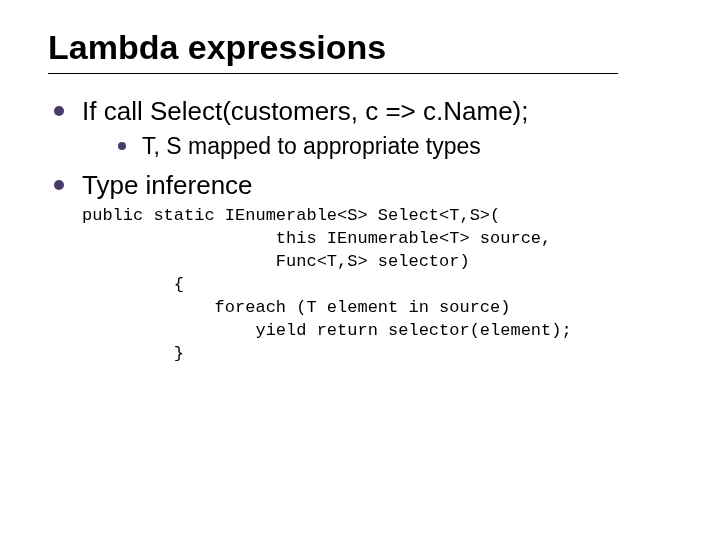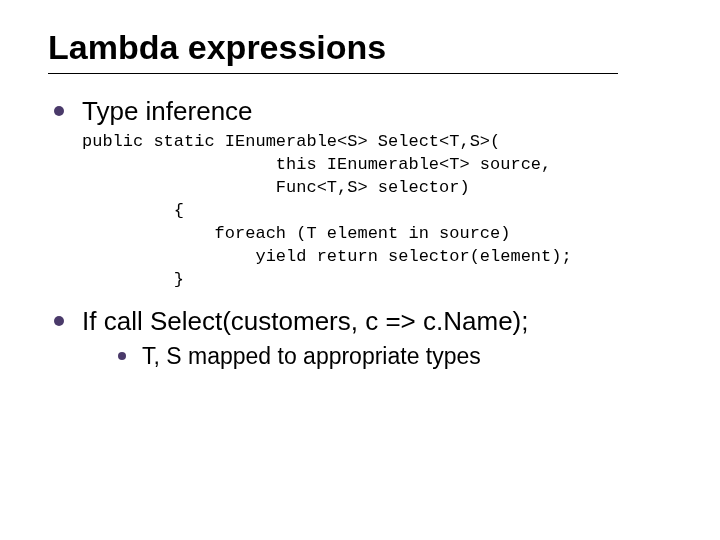--- a/index.html
+++ b/index.html
@@ -84,34 +84,34 @@
 <body>
 
 <div class="slide">
 
   <h1 class="title">Lambda expressions</h1>
   <hr class="title-rule">
 
   <ul class="level1">
 
     <li>
+      <span>If call Select(customers, c =&gt; c.Name);</span>
+      <ul class="level2">
+        <li>
+          <span>T, S mapped to appropriate types</span>
+        </li>
+      </ul>
+    </li>
+
+    <li>
       <span>Type inference</span>
       <pre class="code">public static IEnumerable&lt;S&gt; Select&lt;T,S&gt;(
                    this IEnumerable&lt;T&gt; source,
                    Func&lt;T,S&gt; selector)
          {
              foreach (T element in source)
                  yield return selector(element);
          }</pre>
     </li>
 
-    <li>
-      <span>If call Select(customers, c =&gt; c.Name);</span>
-      <ul class="level2">
-        <li>
-          <span>T, S mapped to appropriate types</span>
-        </li>
-      </ul>
-    </li>
-
   </ul>
 
 </div>
 
 </body></html>

